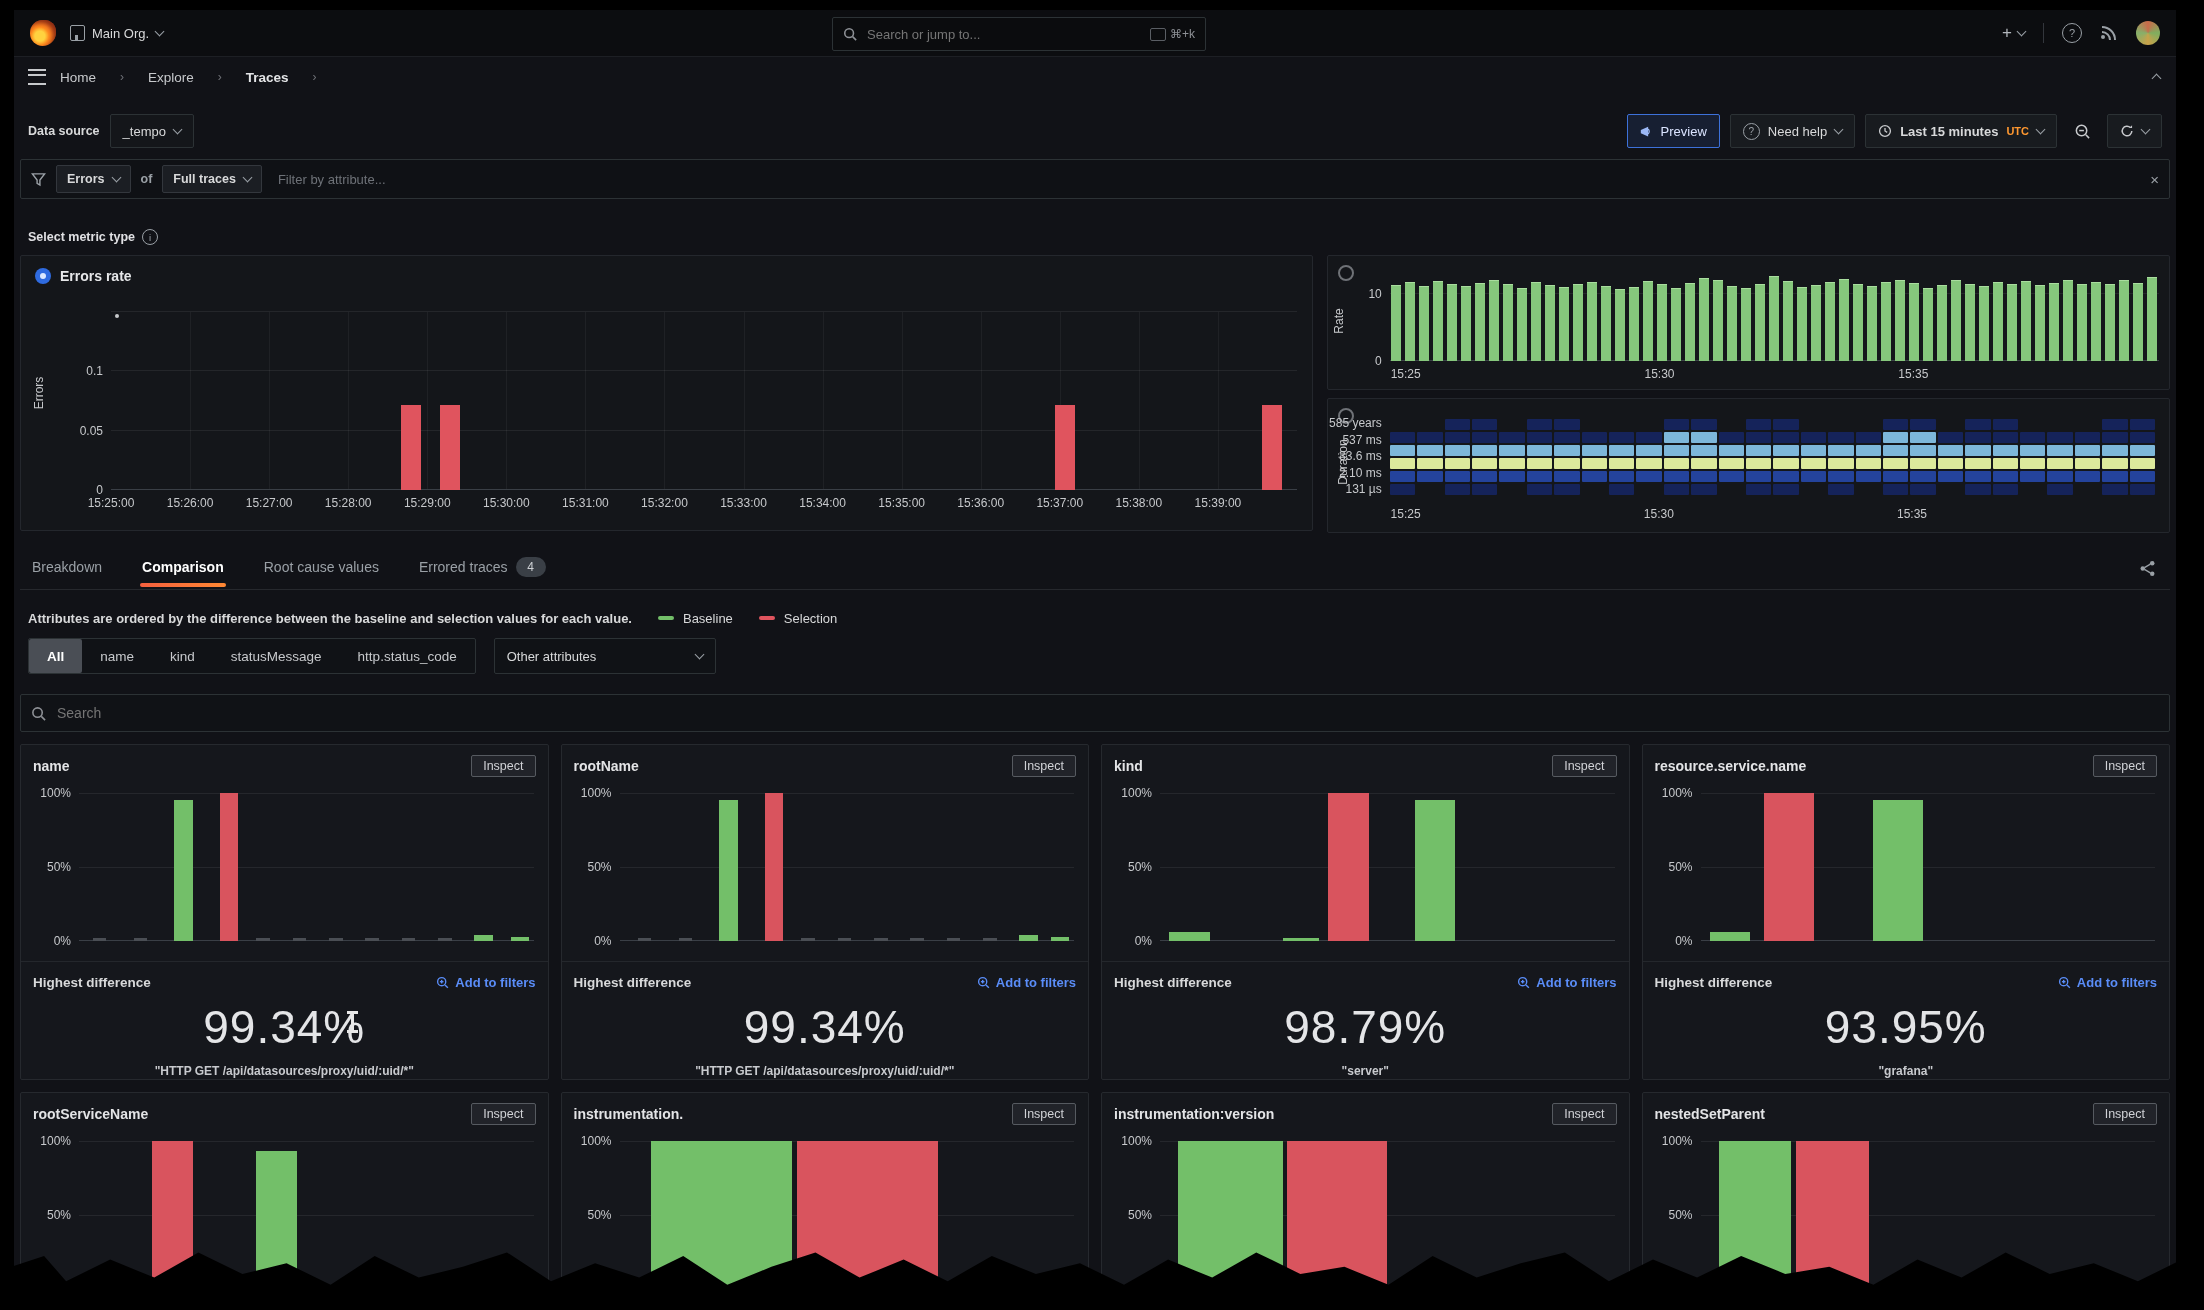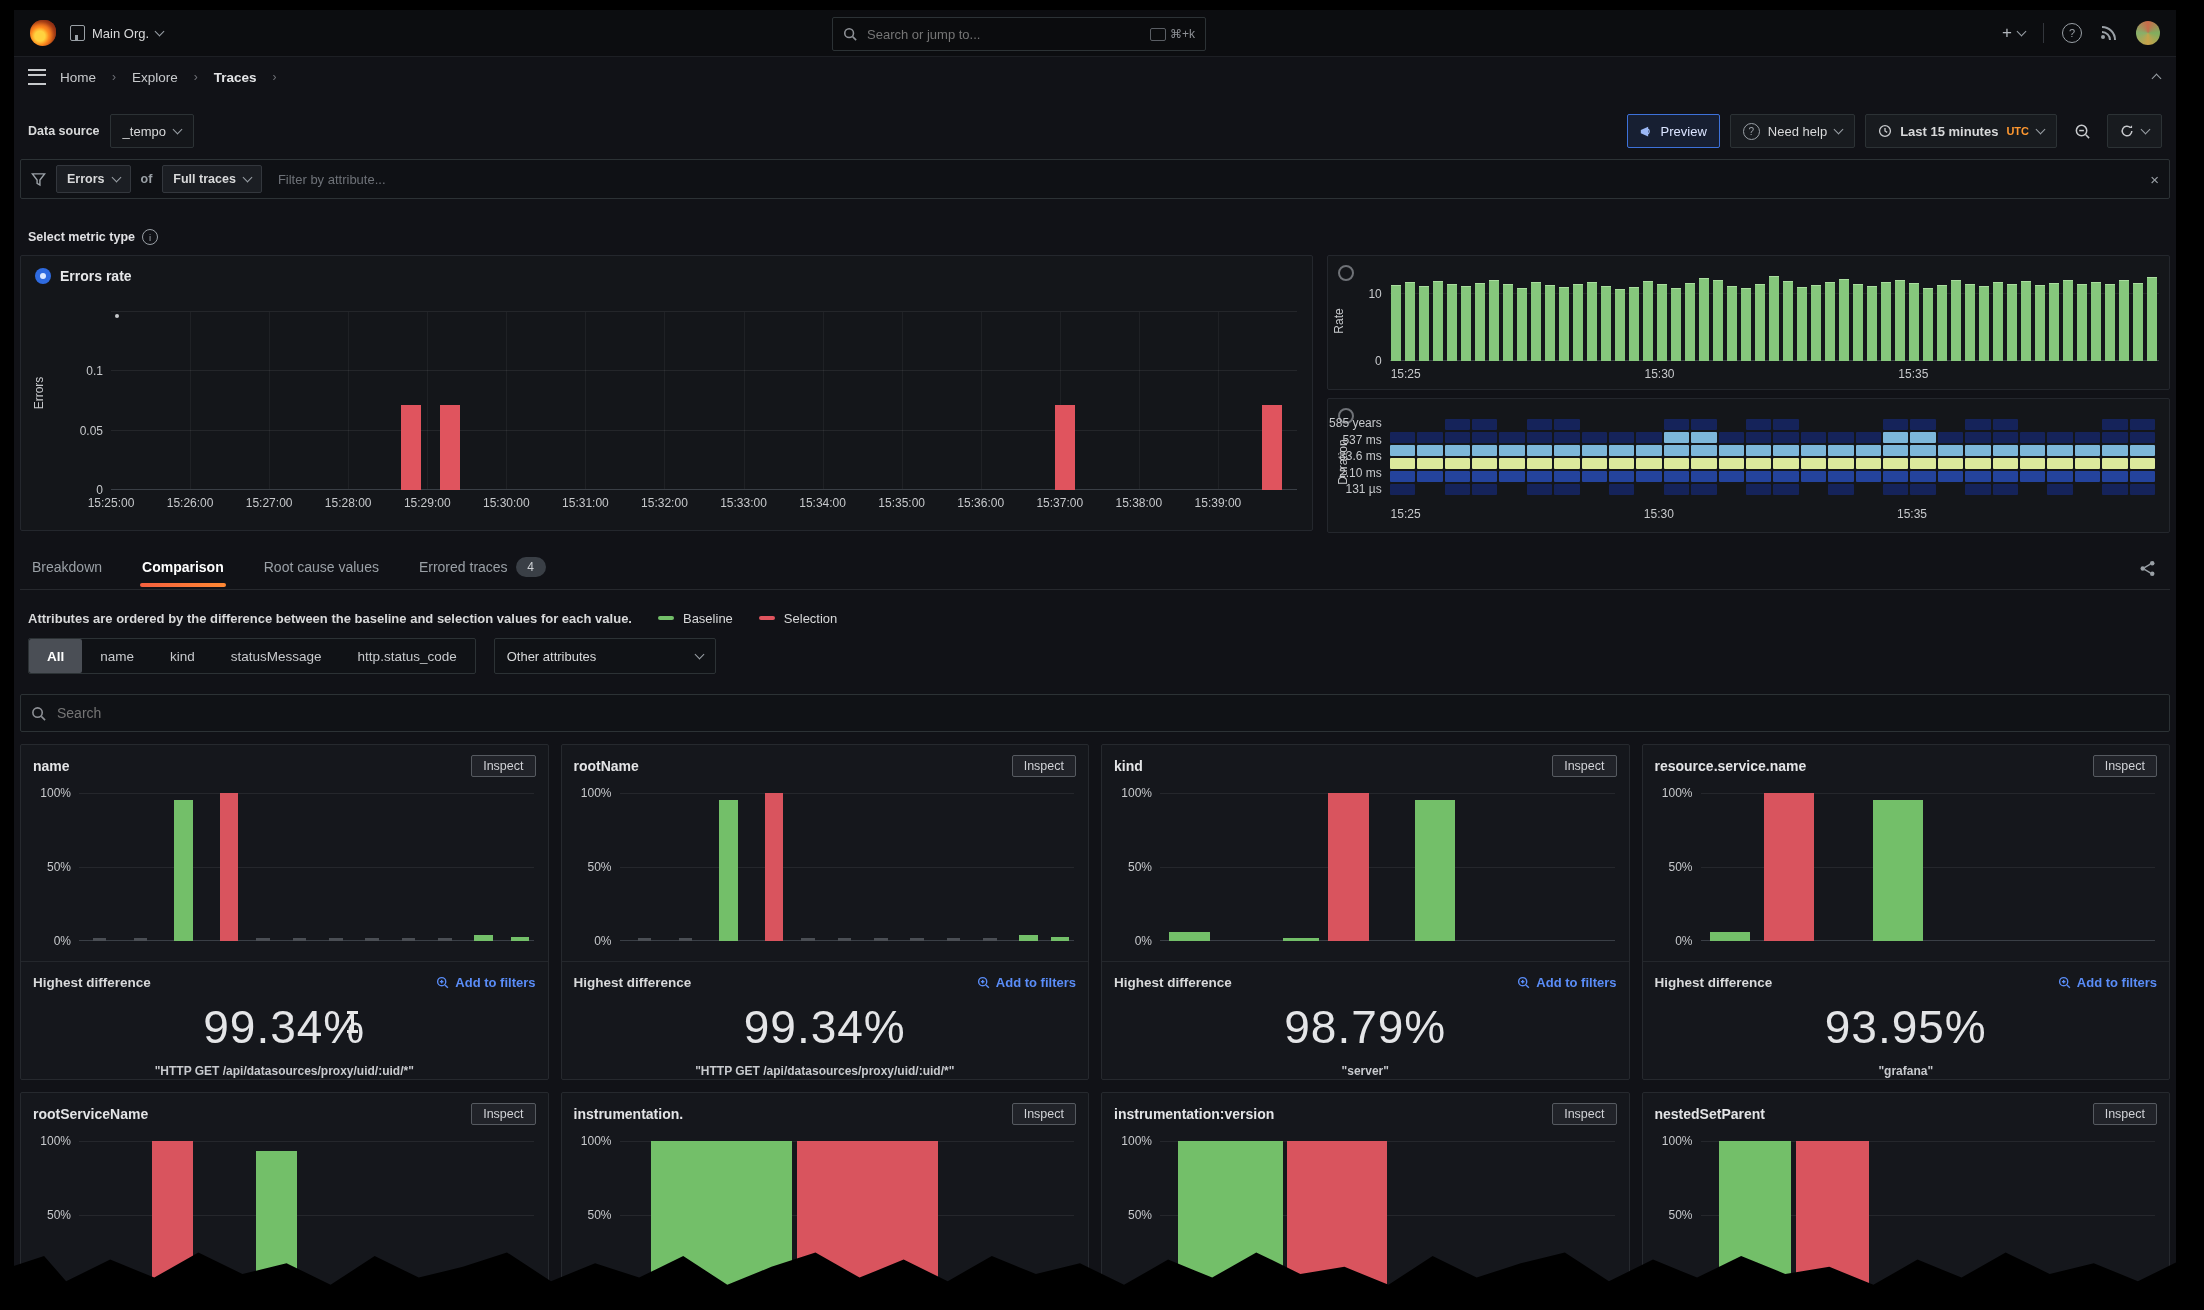--- a/index.html
+++ b/index.html
@@ -24,21 +24,21 @@
   .navright{margin-left:auto;display:flex;align-items:center;gap:18px;color:#9aa0a6;}
   .plusgrp{display:flex;align-items:center;gap:6px;font-size:17px;color:#b3b7bd;}
   .vdiv{width:1px;height:20px;background:#33363c;}
   .circle-ic{width:18px;height:18px;border:1.5px solid #9aa0a6;border-radius:50%;display:flex;align-items:center;justify-content:center;font-size:11px;color:#9aa0a6;}
   .avatar{width:24px;height:24px;border-radius:50%;background:conic-gradient(#c96a4a,#7fae5f,#c9a24a,#86b06a,#c96a4a);}
 
   
   .crumbrow{height:40px;display:flex;align-items:center;padding:0 14px;gap:14px;position:relative;}
   .burger{width:18px;height:12px;border-top:2px solid #c7c9cc;border-bottom:2px solid #c7c9cc;position:relative;}
   .burger:after{content:"";position:absolute;left:0;right:0;top:3px;height:2px;background:#c7c9cc;}
-  .crumbs{display:flex;align-items:center;gap:16px;font-size:13.5px;}
+  .crumbs{display:flex;align-items:center;gap:24px;font-size:13.5px;}
   .crumbs .sep{color:#6e7076;font-size:12px;}
   .crumbs .item{color:#c7c9cc;}
   .crumbs .item.last{color:#e3e4e6;font-weight:bold;}
   .collapse{position:absolute;right:16px;top:14px;}
 
   .content{padding:0 6px;}
 
   
   .toolbar{margin-top:16px;height:36px;display:flex;align-items:center;padding:0 8px;}
   .dslabel{font-size:12.5px;font-weight:bold;color:#d8d9da;margin-right:10px;}

